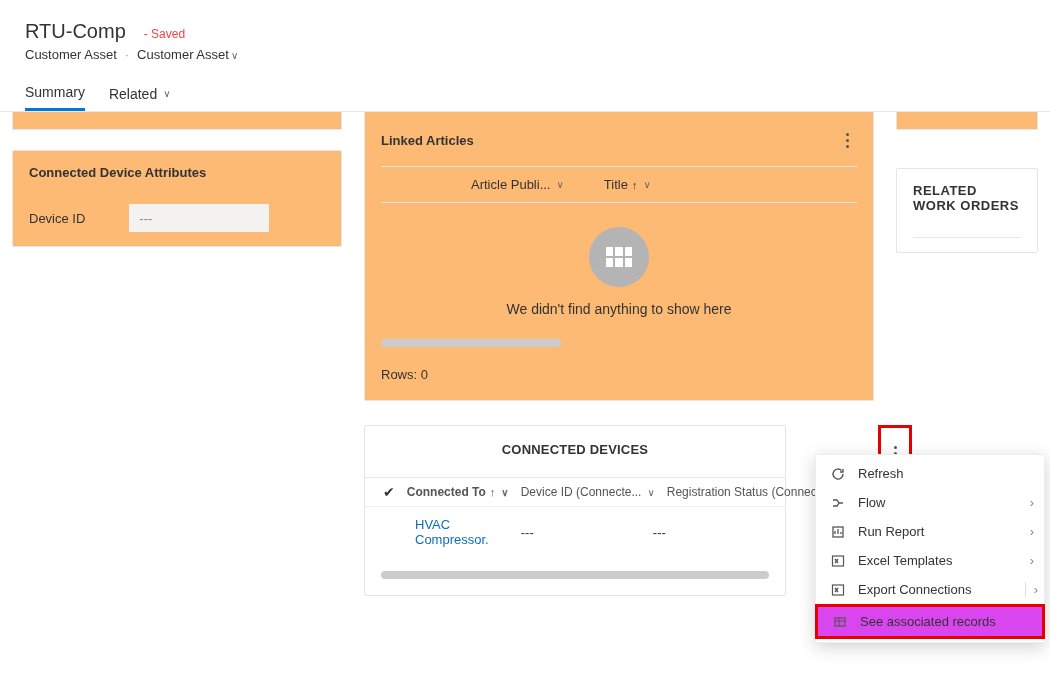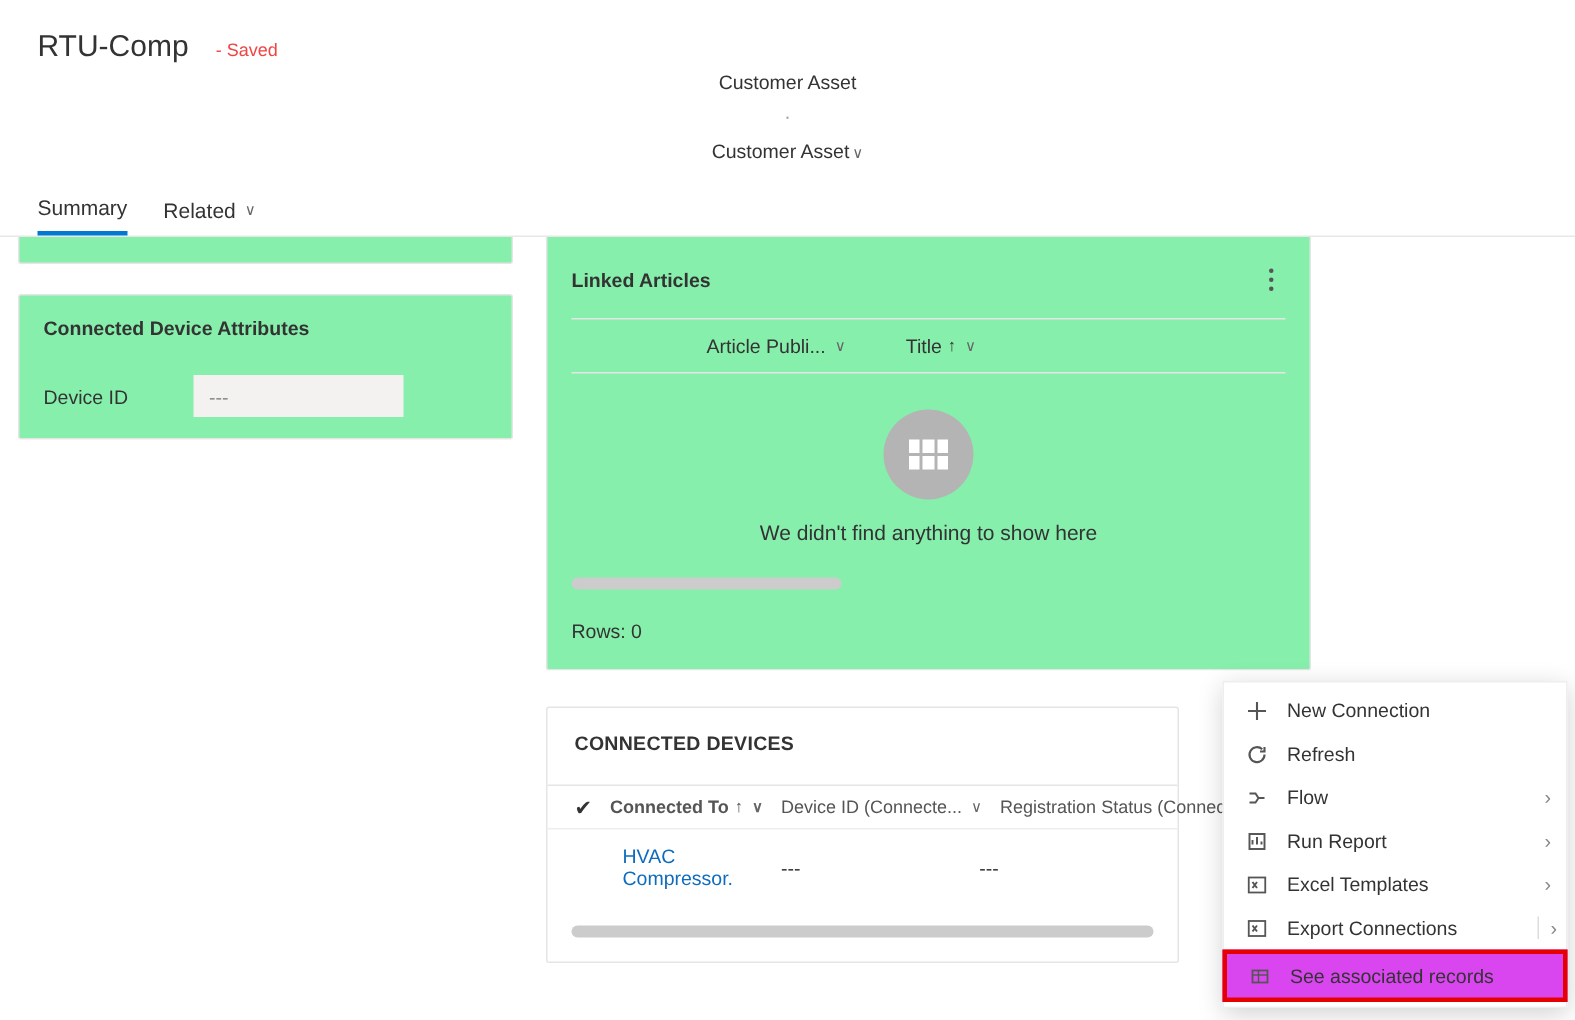--- a/index.html
+++ b/index.html
@@ -2,33 +2,33 @@
 <html><head>
 <meta charset="utf-8">
 <style>
   * { box-sizing: border-box; margin: 0; padding: 0; font-family: "Segoe UI", Arial, sans-serif; }
   body { background: #fff; color: #333; font-size: 13px; width: 1050px; height: 680px; overflow: hidden; }
 
   .header { padding: 20px 25px 0; border-bottom: 1px solid #e8e8e8; }
   .title-row { display: flex; align-items: baseline; gap: 18px; }
   .title { font-size: 20px; font-weight: 400; color: #333; }
   .saved { font-size: 12px; color: #ef4444; }
-  .breadcrumb-row { display: flex; align-items: center; gap: 8px; font-size: 13px; color: #333; margin-top: 4px; flex-direction: column; }
+  .breadcrumb-row { display: flex; align-items: center; gap: 8px; font-size: 13px; color: #333; margin-top: 4px; }
   .breadcrumb-sep { color: #999; }
   .chev { font-size: 10px; color: #666; margin-left:2px;}
   .tabs { display: flex; gap: 24px; margin-top: 14px; }
   .tab { padding: 8px 0; font-size: 14px; color: #333; cursor: pointer; display:flex; align-items:center; gap:4px;}
   .tab.active { font-weight: 400; border-bottom: 3px solid #0078d4; }
 
   .cols { display: flex; gap: 22px; padding: 0 12px; align-items: flex-start; }
   .col-left { width: 330px; flex: 0 0 330px; }
   .col-mid { width: 510px; flex: 0 0 510px; }
   .col-right { flex: 1; }
 
-  .card { border: 1px solid #e5e5e5; border-radius: 2px; background: #86efac; margin-top: 20px; }
+  .card { border: 1px solid #e5e5e5; border-radius: 2px; background: #fdba74; margin-top: 20px; }
   .card.stub { height: 18px; border-top:none; margin-top:0; border-radius:0 0 2px 2px;}
   .card-inner { padding: 14px 16px; }
 
   .sec-title { font-size: 13px; font-weight: 600; color: #333; }
   .sec-title-cap { font-size: 13px; font-weight: 700; color: #333; letter-spacing: .2px; text-transform: uppercase; }
 
   .field-row { display: flex; align-items: center; margin-top: 24px; gap: 44px; }
   .field-label { font-size: 13px; color: #333; }
   .field-input { flex: 1; max-width:140px; background: #f3f2f1; border: none; height: 28px; padding: 0 10px; font-size: 13px; color: #666; }
 
@@ -44,21 +44,21 @@
   .grid-icon { width:60px; height:60px; border-radius:50%; background:#b4b4b4; display:inline-flex; align-items:center; justify-content:center; }
   .grid-inner { width:30px; height:24px; background:#fff; display:grid; grid-template-columns:repeat(3,1fr); grid-template-rows:repeat(2,1fr); gap:2px; padding:2px; background:#b4b4b4;}
   .grid-inner div { background:#fff; }
   .empty-text { margin-top:14px; font-size:14px; color:#333; }
   .hscroll { height:8px; background:#ccc; border-radius:4px; width:180px; margin:12px auto 0 0; }
   .rows-count { font-size:13px; color:#333; margin-top:14px; padding:6px 0 4px;}
 
   .highlight-box { border: 3px solid #e60000; border-radius:2px; }
   .cd-wrap { position:relative; margin-top:24px; }
   .cd-card { border:1px solid #e5e5e5; background:#fff; }
-  .cd-head { padding: 16px 18px 20px; }
+  .cd-head { padding: 16px 18px 20px; text-align: center; }
   .kebab-box { position:absolute; top:0; right:-38px; width:34px; height:56px; display:flex; align-items:center; justify-content:center; border:3px solid #e60000;}
 
   .cd-table-head { display:flex; align-items:center; padding:6px 0 6px 18px; color:#555; font-size:12px; border-top:1px solid #e5e5e5;}
   .th-check { width:26px; text-align:center; font-size:14px; color:#333; }
   .vline { width:1px; background:#ccc; align-self:stretch; margin:0 6px;}
   .th { display:flex; align-items:center; gap:4px; cursor:pointer; white-space:nowrap;}
   .th1 { width:116px;font-weight:bold;} .th2 { width:140px;} .th3 { flex:1;}
   .cd-row { display:flex; align-items:center; padding:10px 0 10px 50px; font-size:13px; border-top:1px solid #eee;}
   .cd-link { color:#0f6cbd; cursor:pointer; width:112px;}
   .cd-cell { width:140px; color:#333;}
@@ -185,31 +185,30 @@
       <div class="kebab-box">
         <div class="kebab">
             <span></span>
             <span></span>
             <span></span>
           </div>
       </div>
     </div>
   </div>
 
+  <div class="col-right">
+    <div class="card stub"></div>
+    <div class="right-card">
+      <div class="right-title">RELATED WORK ORDERS</div>
+      <div class="right-line"></div>
+    </div>
+  </div>
 </div>
 
 <div class="ctxmenu">
-  <div class="mi">
-    <span class="ico">
-        <svg width="14" height="14" viewBox="0 0 14 14">
-          <path d="M7 1v12M1 7h12" stroke="#555" stroke-width="1.4" fill="none"></path>
-        </svg>
-      </span>
-    <span>New Connection</span>
-  </div>
   <div class="mi">
     <span class="ico">
         <svg width="14" height="14" viewBox="0 0 14 14">
           <path d="M12 7a5 5 0 1 1-1.5-3.5M12 2v3h-3" stroke="#555" stroke-width="1.4" fill="none"></path>
         </svg>
       </span>
     <span>Refresh</span>
   </div>
   <div class="mi">
     <span class="ico">

